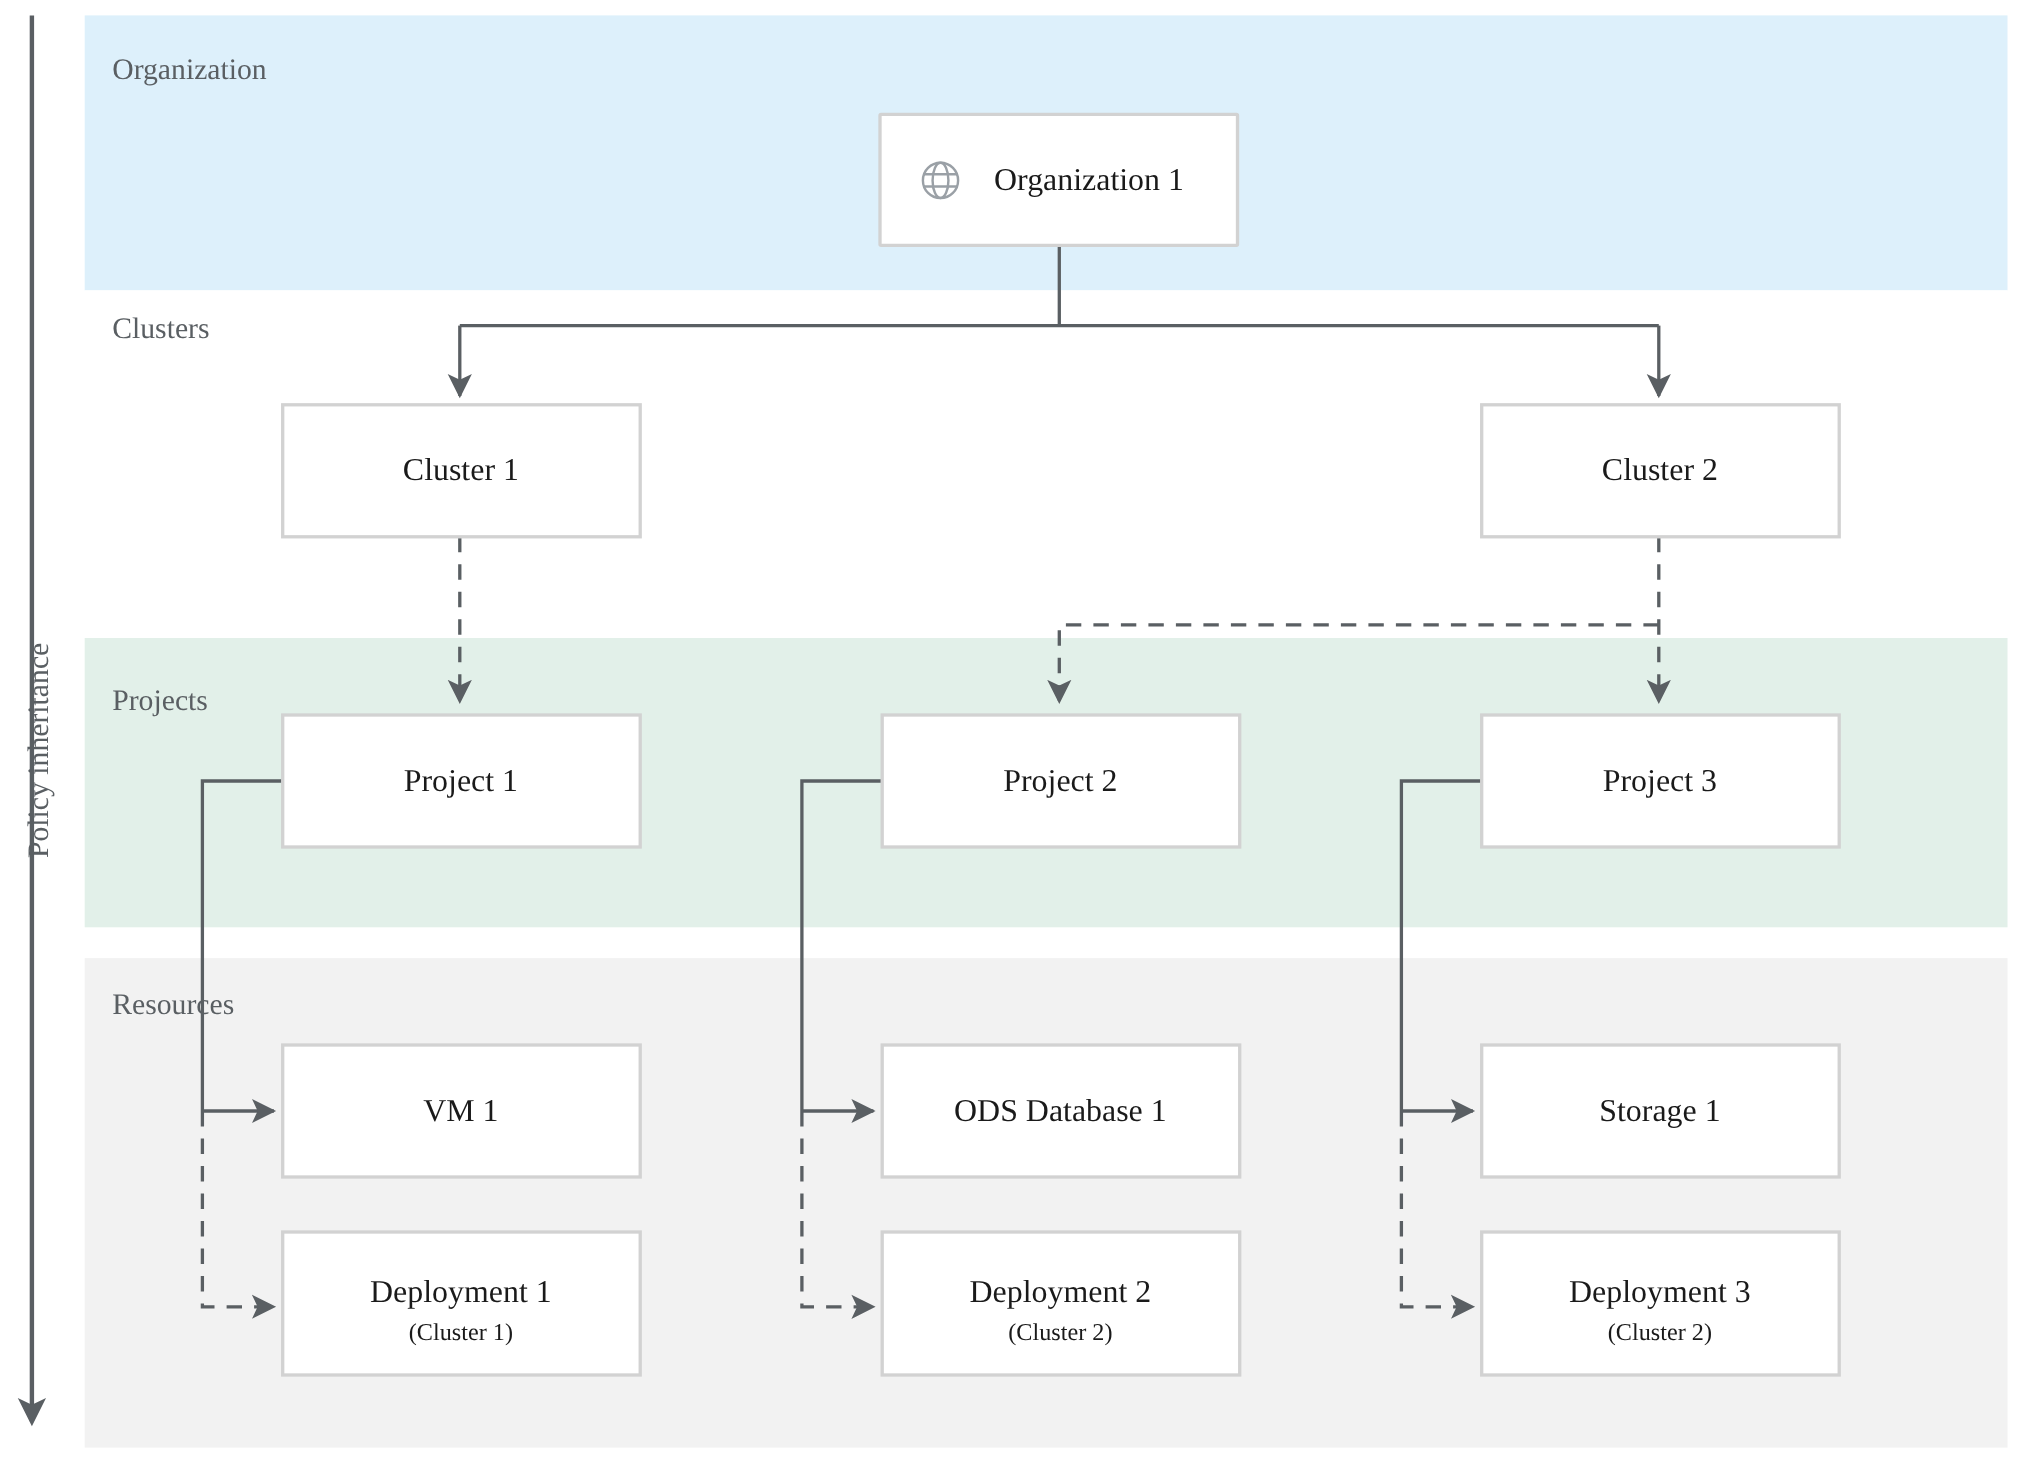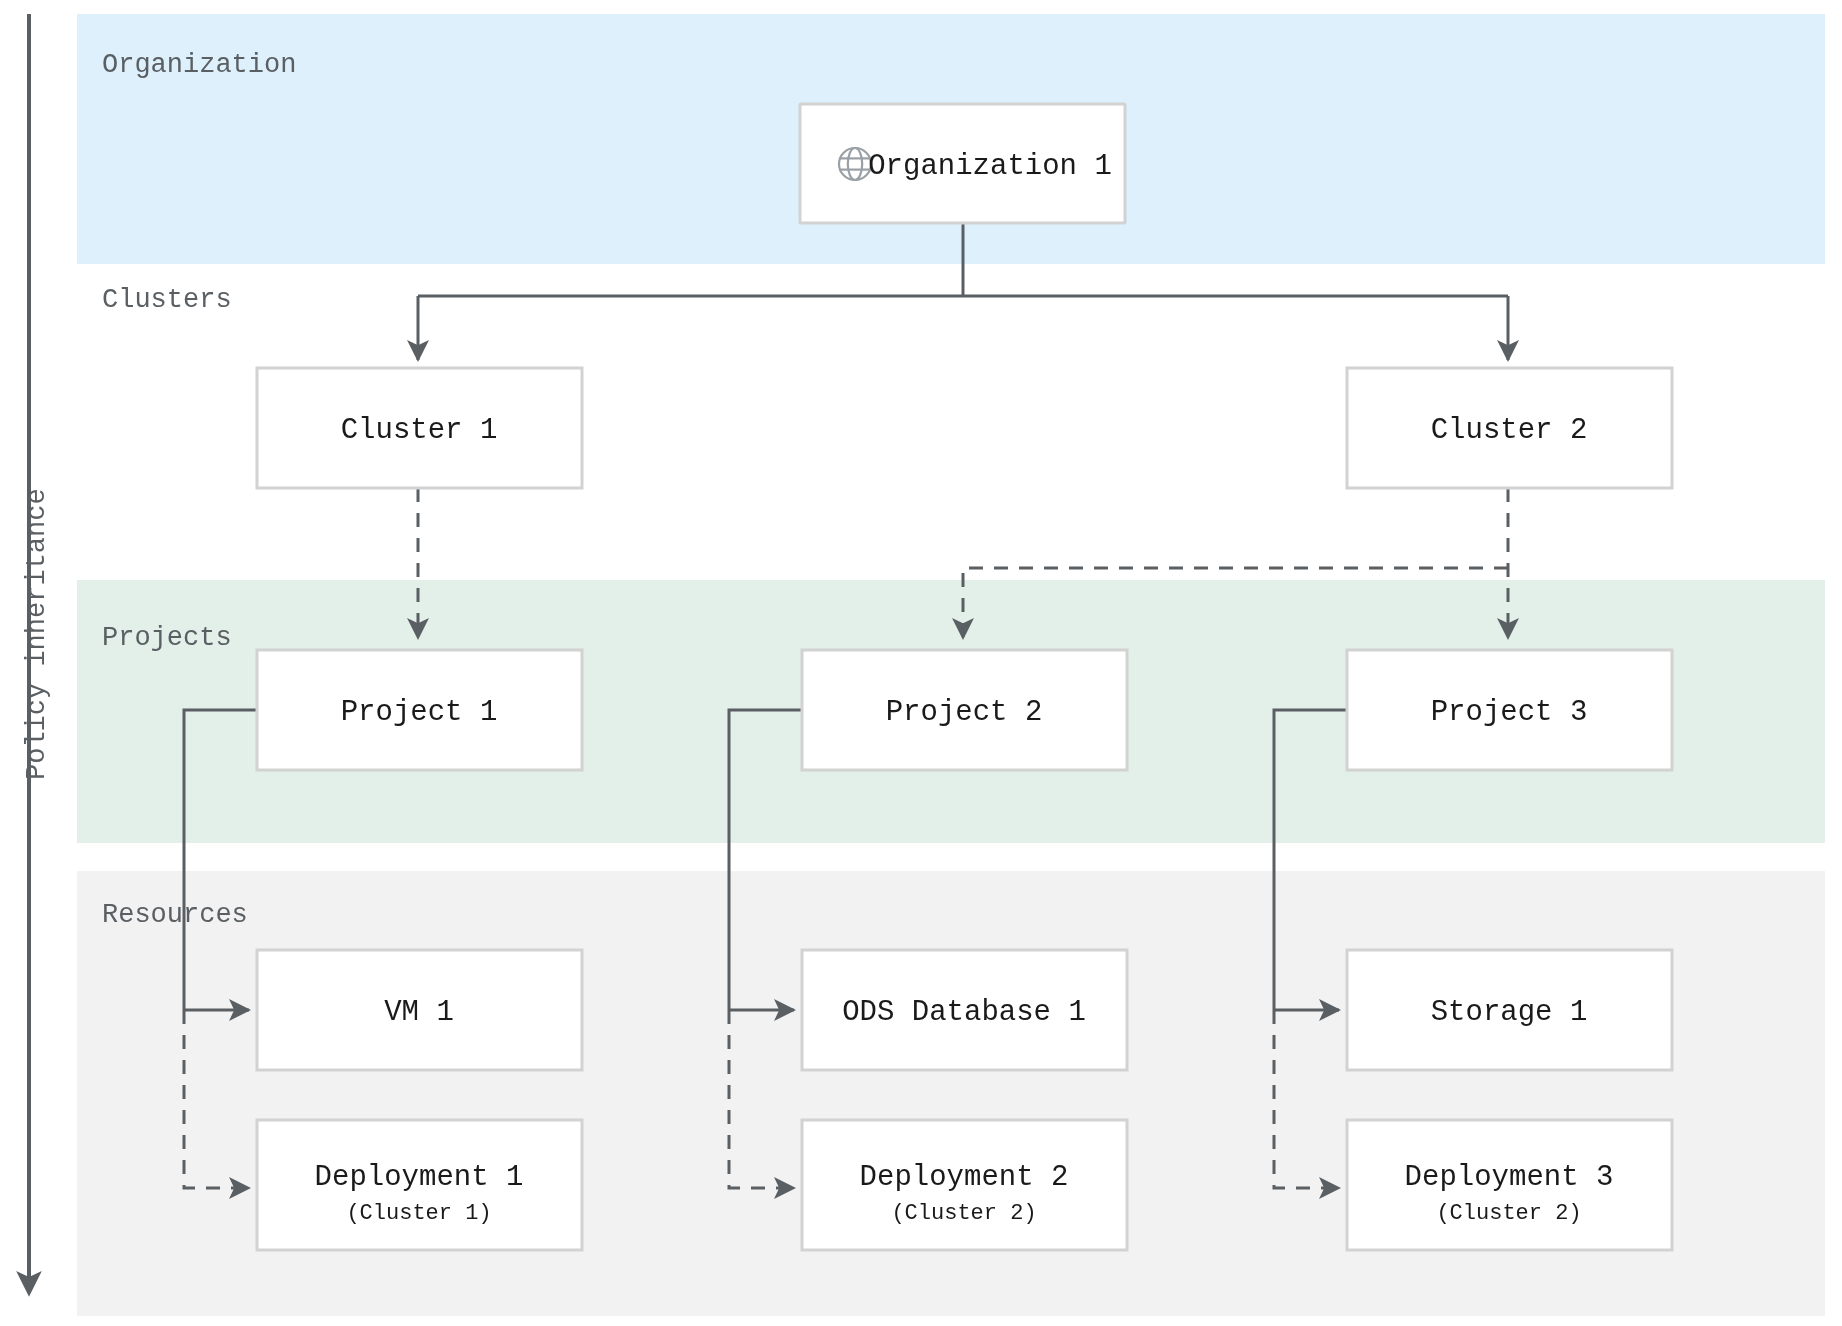--- a/index.html
+++ b/index.html
@@ -5,21 +5,21 @@
   html, body {
     margin: 0;
     padding: 0;
     background: #ffffff;
   }
   #stage {
     position: relative;
     width: 1842px;
     height: 1318px;
     background: #ffffff;
-    font-family: Liberation Mono, monospace;
+    font-family: Liberation Serif, serif;
     overflow: hidden;
   }
   #diagram {
     position: absolute;
     top: 0;
     left: 0;
     width: 1842px;
     height: 1326px;
   }
   .band-label {

